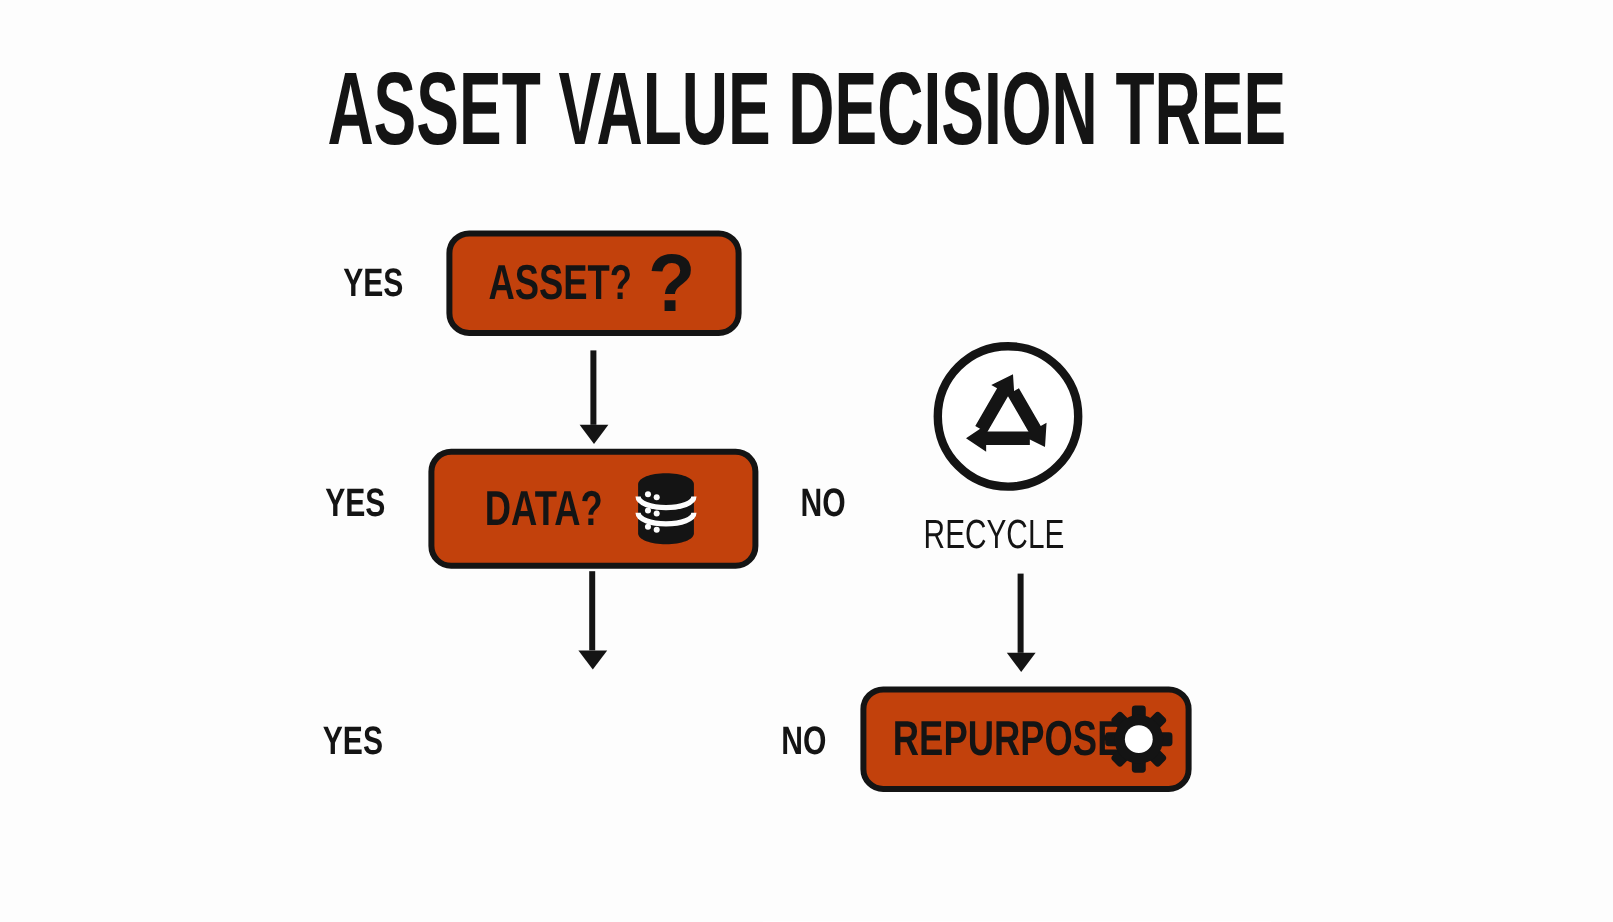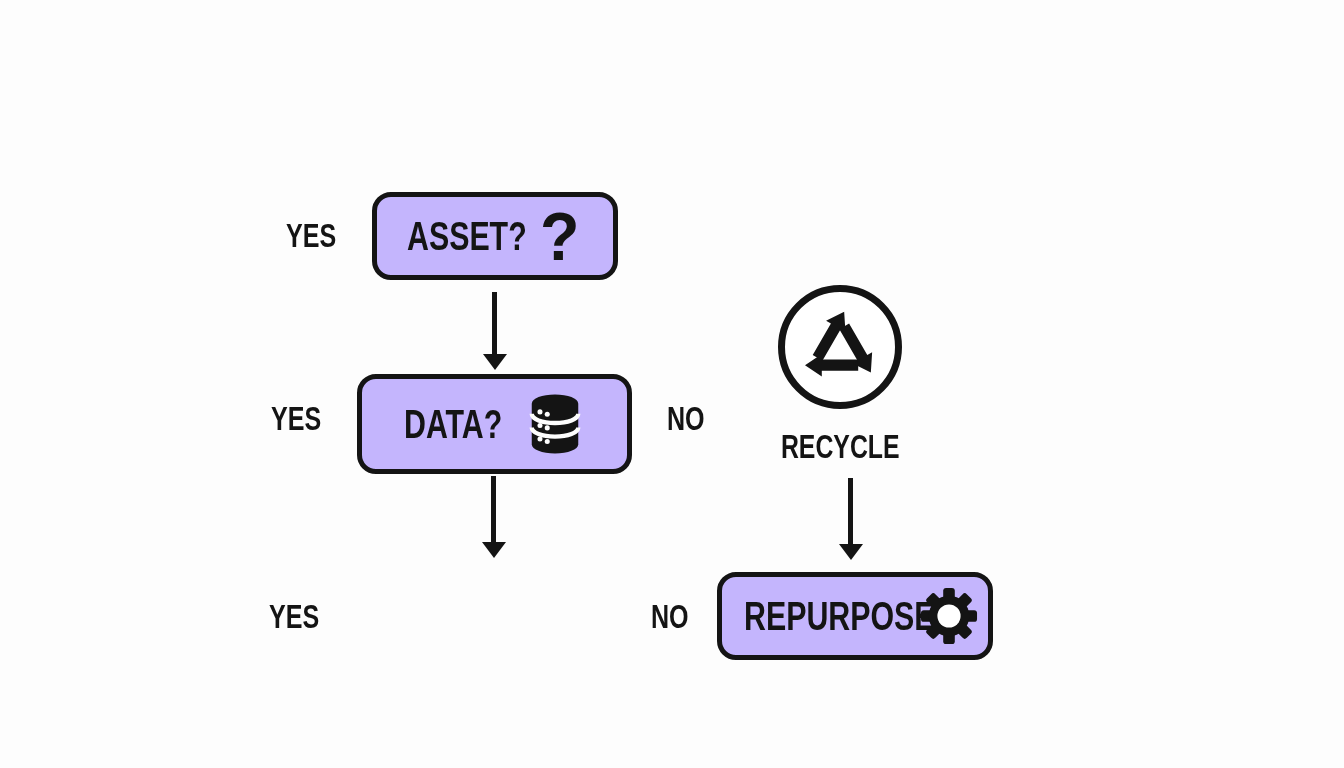--- a/index.html
+++ b/index.html
@@ -25,21 +25,21 @@
     color: #141414;
   }
   .squeeze-title {
     display: inline-block;
     transform: scaleX(0.62);
     transform-origin: 50% 50%;
     white-space: nowrap;
   }
   .node {
     position: absolute;
-    background: #c4b5fd;
+    background: #c2410c;
     border: 5px solid #141414;
     border-radius: 19px;
     box-sizing: border-box;
   }
   .node-label {
     position: absolute;
     top: 50%;
     font-size: 41px;
     font-weight: 700;
     line-height: 1;
@@ -99,23 +99,22 @@
     box-sizing: border-box;
     display: flex;
     align-items: center;
     justify-content: center;
   }
   .recycle-label {
     position: absolute;
     left: 748px;
     top: 429px;
     width: 184px;
-    text-align: center;
     font-size: 34px;
-    font-weight: 700;
+    font-weight: 400;
     line-height: 1;
   }
   .squeeze-center {
     display: inline-block;
     transform: scaleX(0.73);
     transform-origin: 50% 50%;
     white-space: nowrap;
   }
   
   #node-asset      { left: 372px; top: 192px; width: 246px; height: 88px; }
@@ -143,20 +142,23 @@
   
   #arrow-asset-data       { left: 492px; top: 292px; height: 62px; }
   #arrow-data-wipe        { left: 491px; top: 476px; height: 66px; }
   #arrow-recycle-repurpose{ left: 848px; top: 478px; height: 66px; }
 </style>
 </head>
 <body>
 
 <div class="canvas">
 
+  <h1 class="title">
+    <span class="squeeze-title">ASSET VALUE DECISION TREE</span>
+  </h1>
 
   <span class="branch-label" id="label-yes-asset">YES</span>
 
   <div class="node" id="node-asset">
     <span class="node-label">ASSET?</span>
     <span class="node-icon">
       <span class="qmark">?</span>
     </span>
   </div>
 

